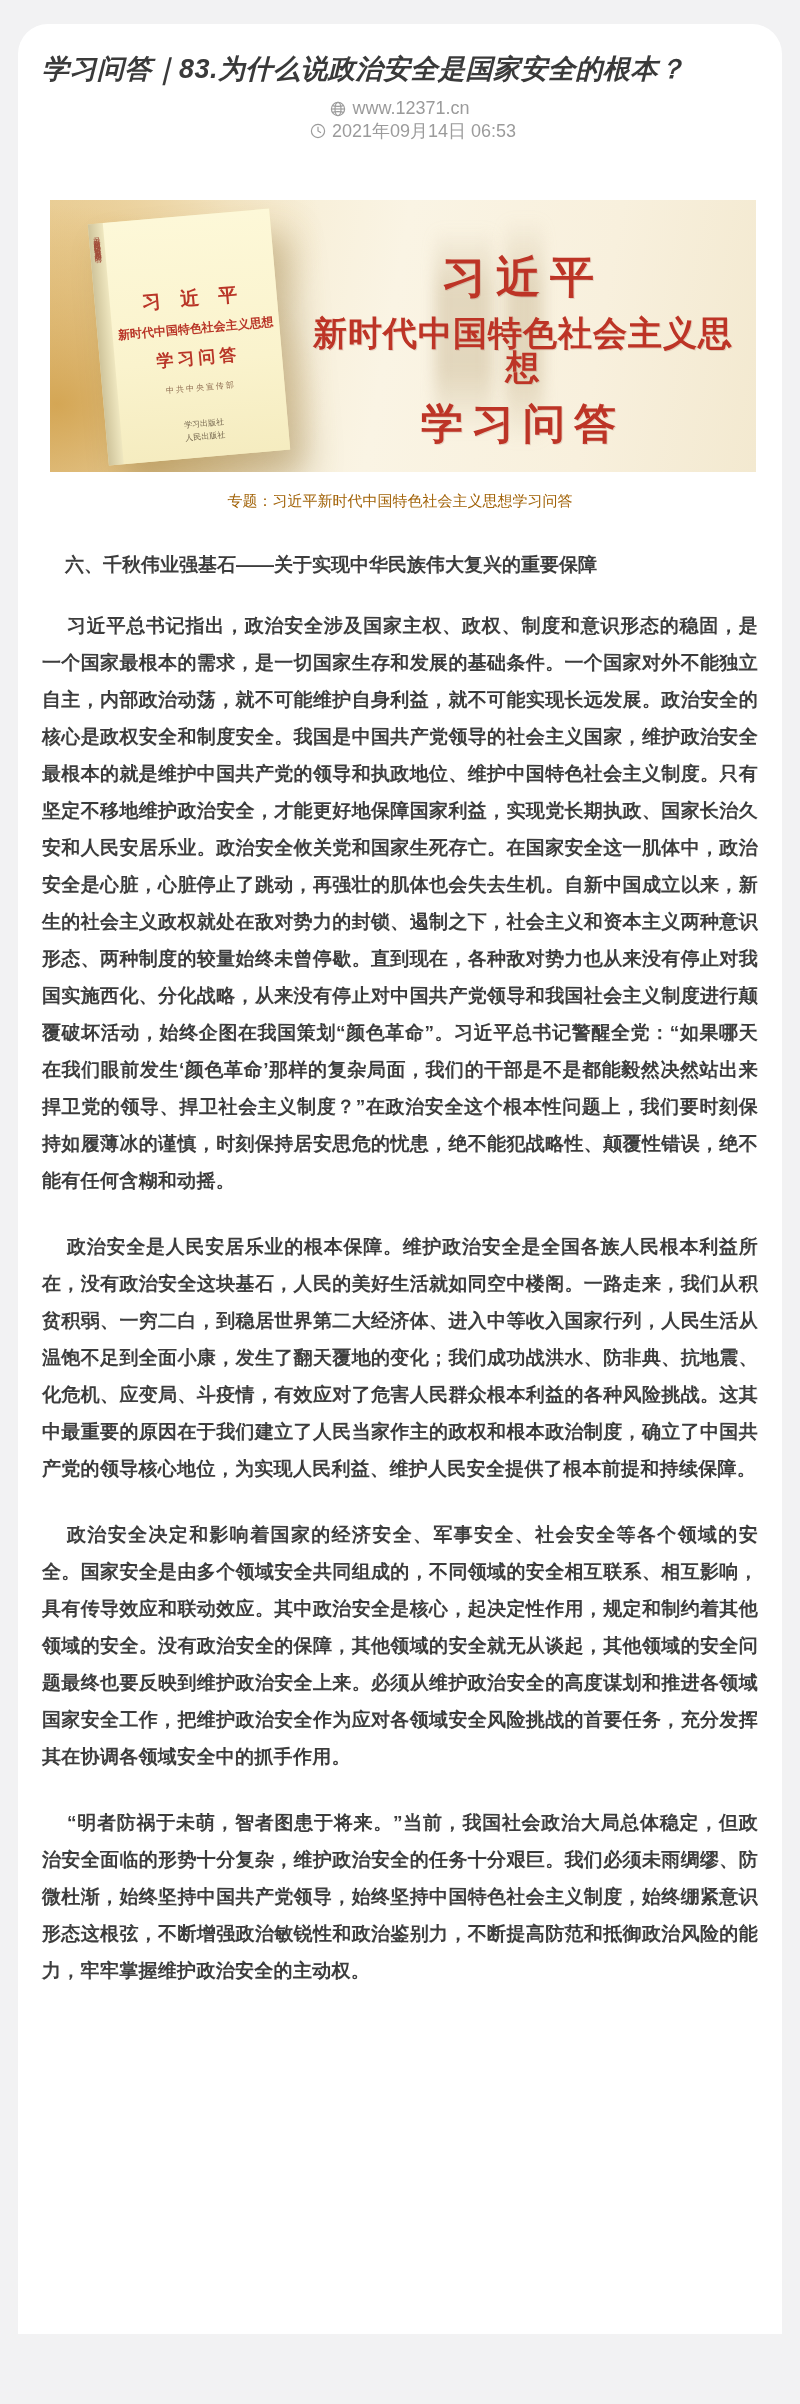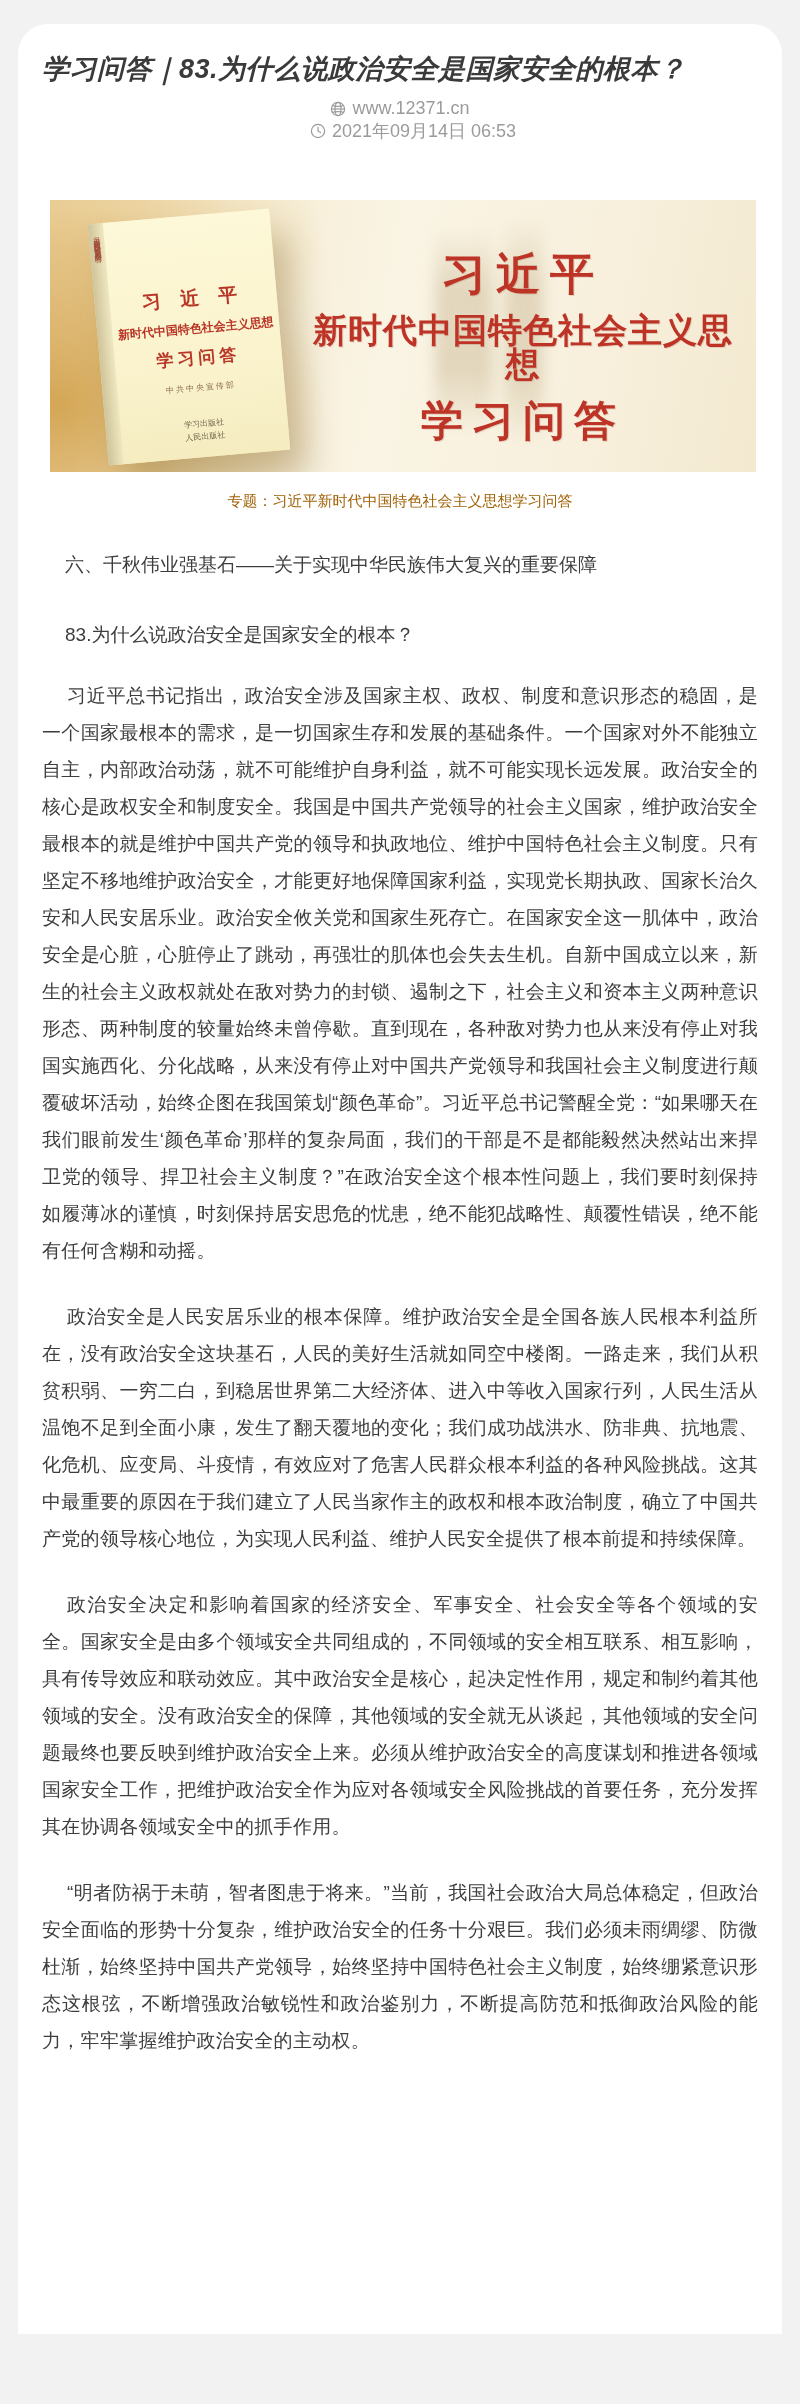--- a/index.html
+++ b/index.html
@@ -102,35 +102,34 @@
   }
   .banner-text {
     position: absolute;
     left: 250px;
     width: 446px;
     top: 55px;
     text-align: center;
     color: #bd3426;
     font-weight: bold;
     text-shadow: 1px 1px 0 rgba(120,30,20,0.15);
-    font-family: Liberation Mono, monospace;
   }
   .bt1 { font-size: 44px; letter-spacing: 10px; line-height: 1; }
   .bt2 { font-size: 34px; letter-spacing: 1px; line-height: 1; margin-top: 17px; }
   .bt3 { font-size: 42px; letter-spacing: 9px; line-height: 1; margin-top: 19px; }
   
   .caption {
     margin-top: 20px;
     text-align: center;
     font-size: 15px;
     color: #a16207;
     cursor: pointer;
   }
   
-  .article { color: #3d3d3d; }
+  .article { color: #3d3d3d; font-weight: bold; }
   .section-heading {
     margin: 40px 0 0;
     font-size: 19px;
     line-height: 27px;
     text-indent: 23px;
     color: #3d3d3d;
   }
   .question-heading {
     margin: 43px 0 0;
     font-size: 19px;
@@ -204,20 +203,19 @@
       <div class="bt1">习近平</div>
       <div class="bt2">新时代中国特色社会主义思想</div>
       <div class="bt3">学习问答</div>
     </div>
   </div>
 
   <div class="caption">专题：习近平新时代中国特色社会主义思想学习问答</div>
 
   <div class="article">
     <div class="section-heading">六、千秋伟业强基石——关于实现中华民族伟大复兴的重要保障</div>
-    <div class="question-heading">83.为什么说政治安全是国家安全的根本？</div>
     <p>习近平总书记指出，政治安全涉及国家主权、政权、制度和意识形态的稳固，是一个国家最根本的需求，是一切国家生存和发展的基础条件。一个国家对外不能独立自主，内部政治动荡，就不可能维护自身利益，就不可能实现长远发展。政治安全的核心是政权安全和制度安全。我国是中国共产党领导的社会主义国家，维护政治安全最根本的就是维护中国共产党的领导和执政地位、维护中国特色社会主义制度。只有坚定不移地维护政治安全，才能更好地保障国家利益，实现党长期执政、国家长治久安和人民安居乐业。政治安全攸关党和国家生死存亡。在国家安全这一肌体中，政治安全是心脏，心脏停止了跳动，再强壮的肌体也会失去生机。自新中国成立以来，新生的社会主义政权就处在敌对势力的封锁、遏制之下，社会主义和资本主义两种意识形态、两种制度的较量始终未曾停歇。直到现在，各种敌对势力也从来没有停止对我国实施西化、分化战略，从来没有停止对中国共产党领导和我国社会主义制度进行颠覆破坏活动，始终企图在我国策划“颜色革命”。习近平总书记警醒全党：“如果哪天在我们眼前发生‘颜色革命’那样的复杂局面，我们的干部是不是都能毅然决然站出来捍卫党的领导、捍卫社会主义制度？”在政治安全这个根本性问题上，我们要时刻保持如履薄冰的谨慎，时刻保持居安思危的忧患，绝不能犯战略性、颠覆性错误，绝不能有任何含糊和动摇。</p>
     <p>政治安全是人民安居乐业的根本保障。维护政治安全是全国各族人民根本利益所在，没有政治安全这块基石，人民的美好生活就如同空中楼阁。一路走来，我们从积贫积弱、一穷二白，到稳居世界第二大经济体、进入中等收入国家行列，人民生活从温饱不足到全面小康，发生了翻天覆地的变化；我们成功战洪水、防非典、抗地震、化危机、应变局、斗疫情，有效应对了危害人民群众根本利益的各种风险挑战。这其中最重要的原因在于我们建立了人民当家作主的政权和根本政治制度，确立了中国共产党的领导核心地位，为实现人民利益、维护人民安全提供了根本前提和持续保障。</p>
     <p>政治安全决定和影响着国家的经济安全、军事安全、社会安全等各个领域的安全。国家安全是由多个领域安全共同组成的，不同领域的安全相互联系、相互影响，具有传导效应和联动效应。其中政治安全是核心，起决定性作用，规定和制约着其他领域的安全。没有政治安全的保障，其他领域的安全就无从谈起，其他领域的安全问题最终也要反映到维护政治安全上来。必须从维护政治安全的高度谋划和推进各领域国家安全工作，把维护政治安全作为应对各领域安全风险挑战的首要任务，充分发挥其在协调各领域安全中的抓手作用。</p>
     <p>“明者防祸于未萌，智者图患于将来。”当前，我国社会政治大局总体稳定，但政治安全面临的形势十分复杂，维护政治安全的任务十分艰巨。我们必须未雨绸缪、防微杜渐，始终坚持中国共产党领导，始终坚持中国特色社会主义制度，始终绷紧意识形态这根弦，不断增强政治敏锐性和政治鉴别力，不断提高防范和抵御政治风险的能力，牢牢掌握维护政治安全的主动权。</p>
   </div>
 
 </div>
 
 </body></html>

